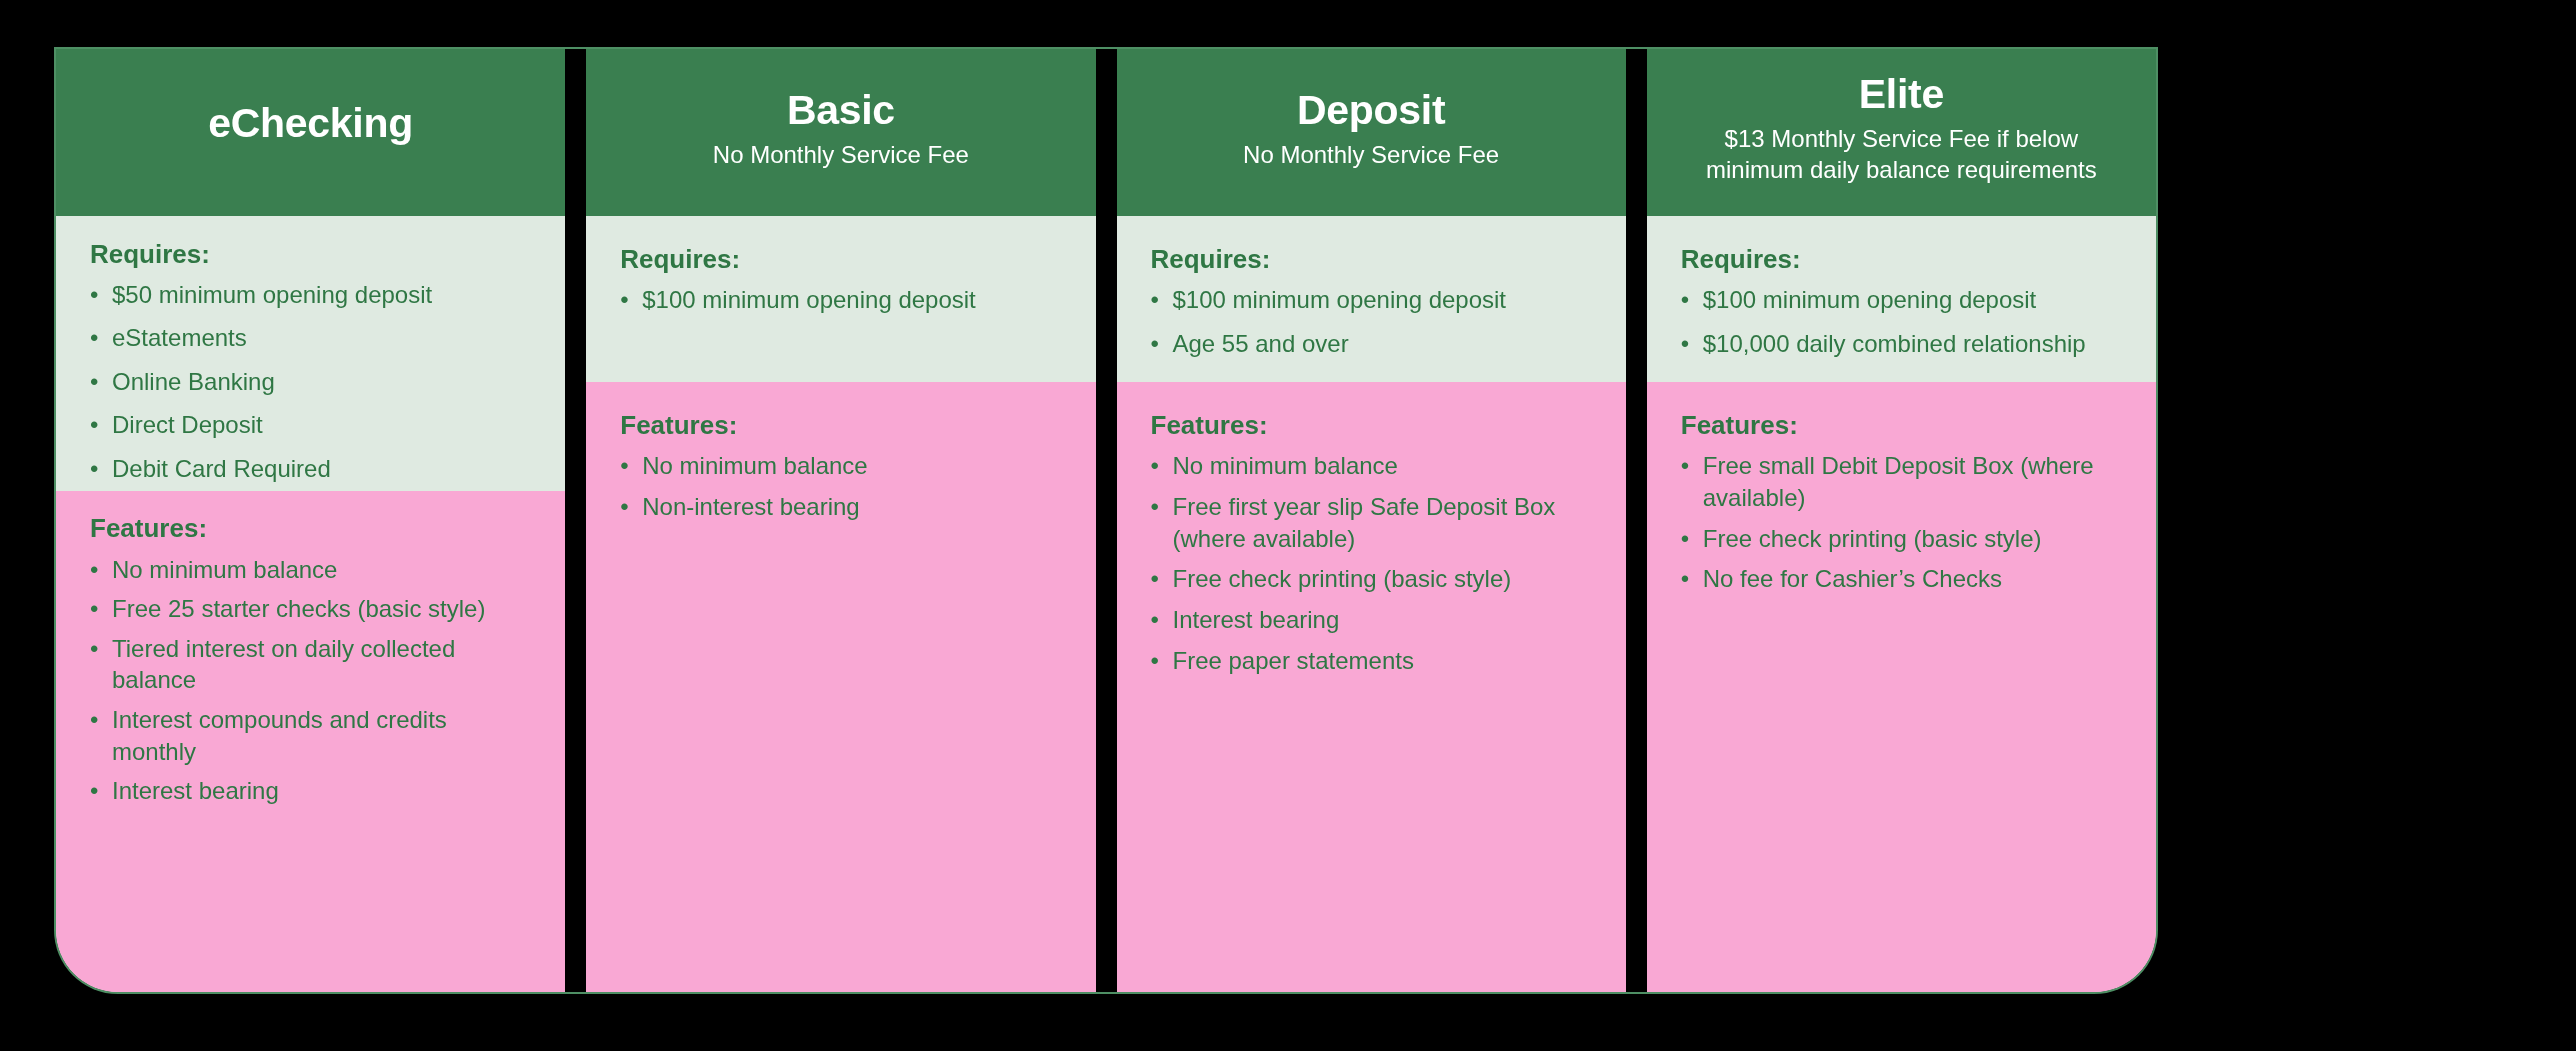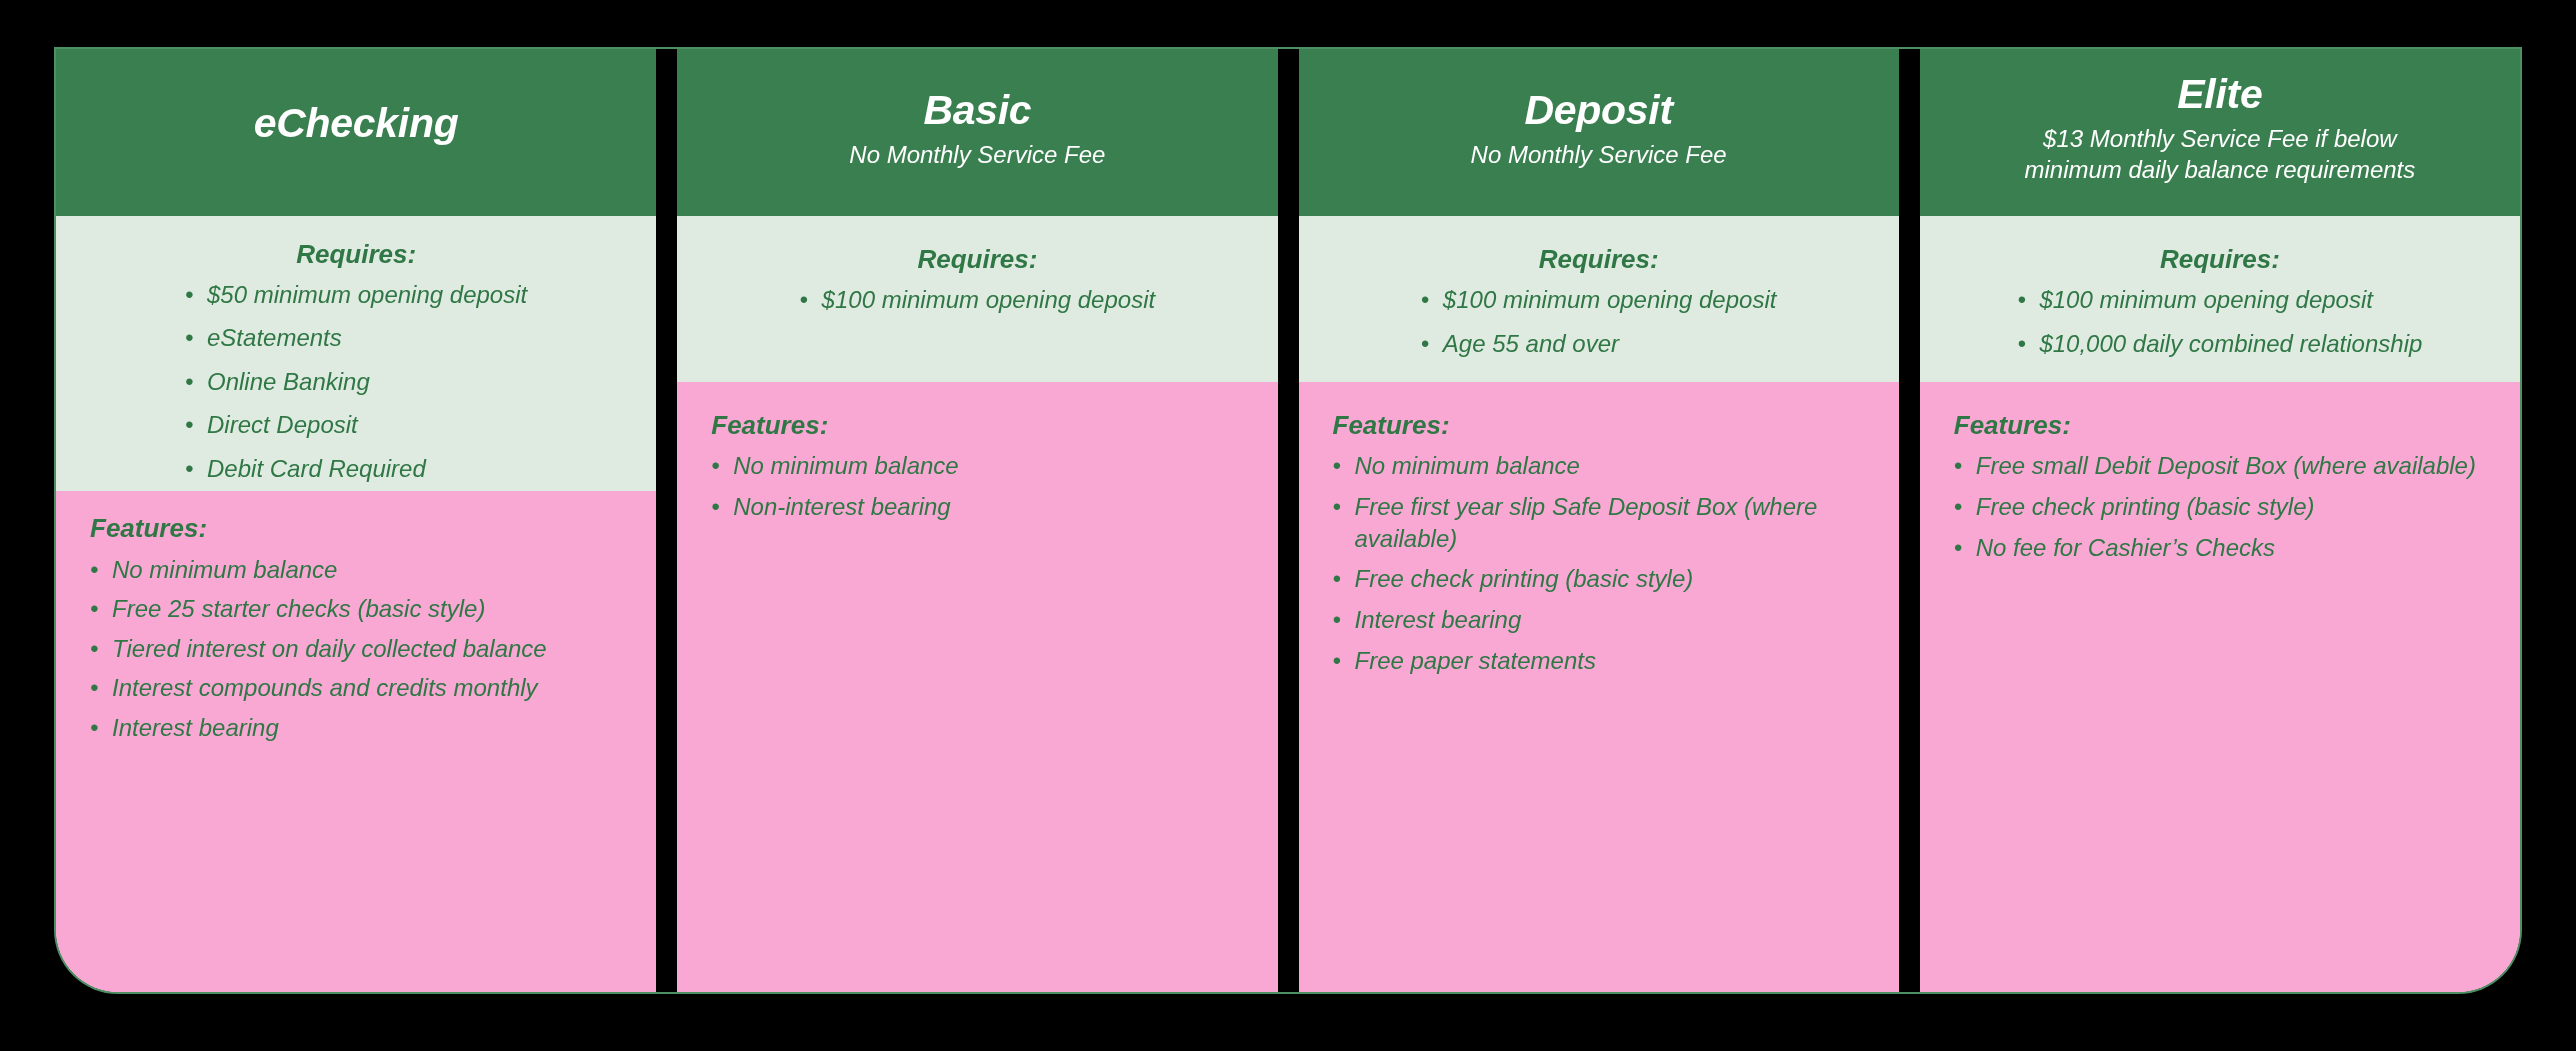--- a/index.html
+++ b/index.html
@@ -11,30 +11,29 @@
     background:#000000;
     font-family:"Liberation Sans", sans-serif;
     overflow:hidden;
   }
 
   
   #comparison-card {
     position:absolute;
     left:56px;
     top:49px;
-    width:2464px;
+    width:2100px;
     height:943px;
     border-bottom-left-radius:62px;
     border-bottom-right-radius:62px;
     border-top-left-radius:0px;
     border-top-right-radius:0px;
     overflow:hidden;
     background:#000000;
     box-shadow:0 0 0 2px #4e8f64;
-    font-style:italic;
   }
 
   
   #plan-columns {
     position:absolute;
     inset:0;
     display:flex;
     flex-direction:row;
     gap:21px;
     background:#000000;
@@ -80,21 +79,20 @@
 
   .plan-subtitle .sub-line { display:block; }
 
   
   .requires-section {
     background:#dfeae1;
     flex:0 0 166px;
     padding:29px 34px 6.6px 34px;
     display:flex;
     flex-direction:column;
-    align-items:center;
   }
 
   
   .features-section {
     background:#f9a8d4;
     flex:1 1 auto;
     padding:29px 34px 19.7px 34px;
     display:flex;
     flex-direction:column;
   }

